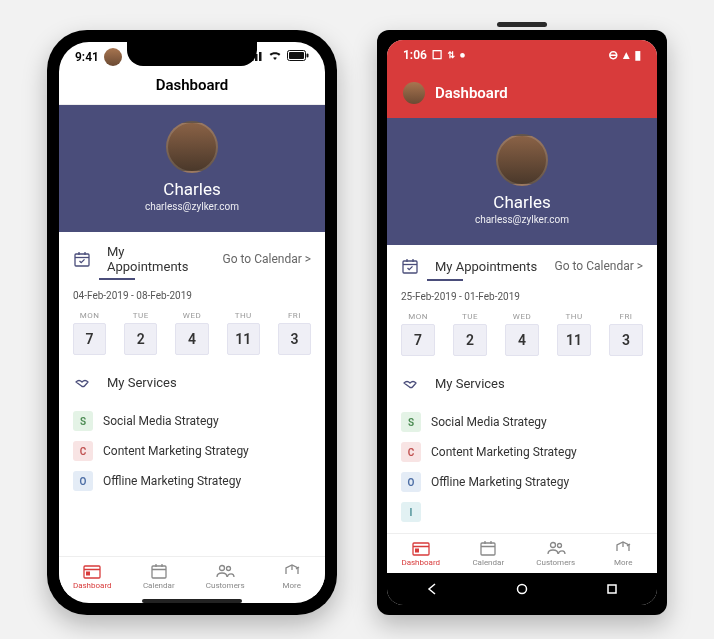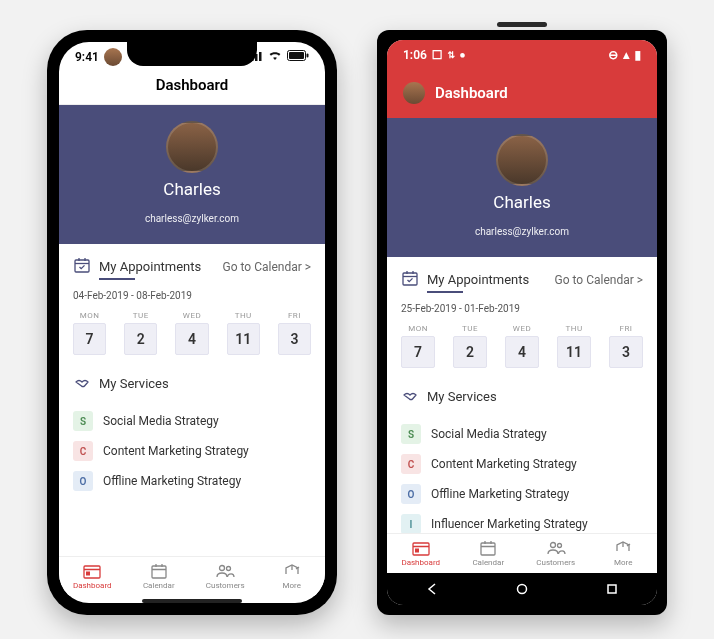--- a/index.html
+++ b/index.html
@@ -14,23 +14,23 @@
   .status{display:flex;justify-content:space-between;align-items:center;padding:6px 16px 4px;font-size:12px;font-weight:600;height:28px}
   .status-left,.status-right{display:flex;align-items:center;gap:5px}
   .status.android{background:#d83b3b;color:#fff}
   .dot{width:18px;height:18px;border-radius:50%;background:linear-gradient(#a87550,#6b4a33)}
   .titlebar{text-align:center;font-weight:600;font-size:15px;padding:6px 0 10px;border-bottom:1px solid #eee}
   .titlebar.android{background:#d83b3b;color:#fff;text-align:left;padding:14px 16px;display:flex;align-items:center;gap:10px;border:none}
   .titlebar.android .mini{width:22px;height:22px;border-radius:50%;background:linear-gradient(#a87550,#6b4a33)}
   .hero{background:#4a4d7a;color:#fff;text-align:center;padding:16px 0 20px}
   .avatar{width:52px;height:52px;border-radius:50%;background:linear-gradient(#8a6246,#4a382a);margin:0 auto 6px;border:2px solid rgba(255,255,255,.15)}
   .uname{font-size:17px}
-  .uemail{font-size:10px;opacity:.9;margin-top:14px}
+  .uemail{font-size:10px;opacity:.9;margin-top:2px}
   .content{flex:1;overflow:hidden;padding:12px 14px 0;background:#fff}
-  .sec-head{display:flex;align-items:flex-end;gap:8px;font-size:13px}
+  .sec-head{display:flex;align-items:center;gap:16px;font-size:13px}
   .sec-head .title{flex:1;color:#333}
   .sec-head .link{font-size:12px;color:#666}
   .sec-head .ico svg{display:block}
   .underline{width:36px;height:2px;background:#4a4d7a;margin:4px 0 10px 26px}
   .range{text-align:left;font-size:10px;color:#555;margin-bottom:10px}
   .days{display:flex;gap:18px;justify-content:space-between;margin-bottom:18px}
   .day{flex:1;text-align:center}
   .day .lbl{font-size:8px;color:#999;letter-spacing:.5px;margin-bottom:3px}
   .day .num{background:#efeff6;border:1px solid #e2e2ee;padding:7px 0;font-size:14px;font-weight:600;color:#333;border-radius:2px}
   .services{display:flex;flex-direction:column;gap:10px;margin-top:4px}
@@ -282,21 +282,20 @@
           <div class="srv">
             <span class="badge b-red">C</span>
             <span>Content Marketing Strategy</span>
           </div>
           <div class="srv">
             <span class="badge b-blue">O</span>
             <span>Offline Marketing Strategy</span>
           </div>
           <div class="srv">
             <span class="badge b-cyan">I</span>
-            <span>Influencer Marketing Strategy</span>
           </div>
         </div>
     </div>
     <div class="tabbar">
         <div class="tab active">
           <span>
             <svg width="18" height="16" viewBox="0 0 18 16">
               <rect x="1" y="3" width="16" height="12" rx="1" fill="none" stroke="currentColor" stroke-width="1.3"></rect>
               <line x1="1" y1="6.5" x2="17" y2="6.5" stroke="currentColor" stroke-width="1.3"></line>
               <rect x="3" y="8.5" width="4" height="4" fill="currentColor"></rect>

